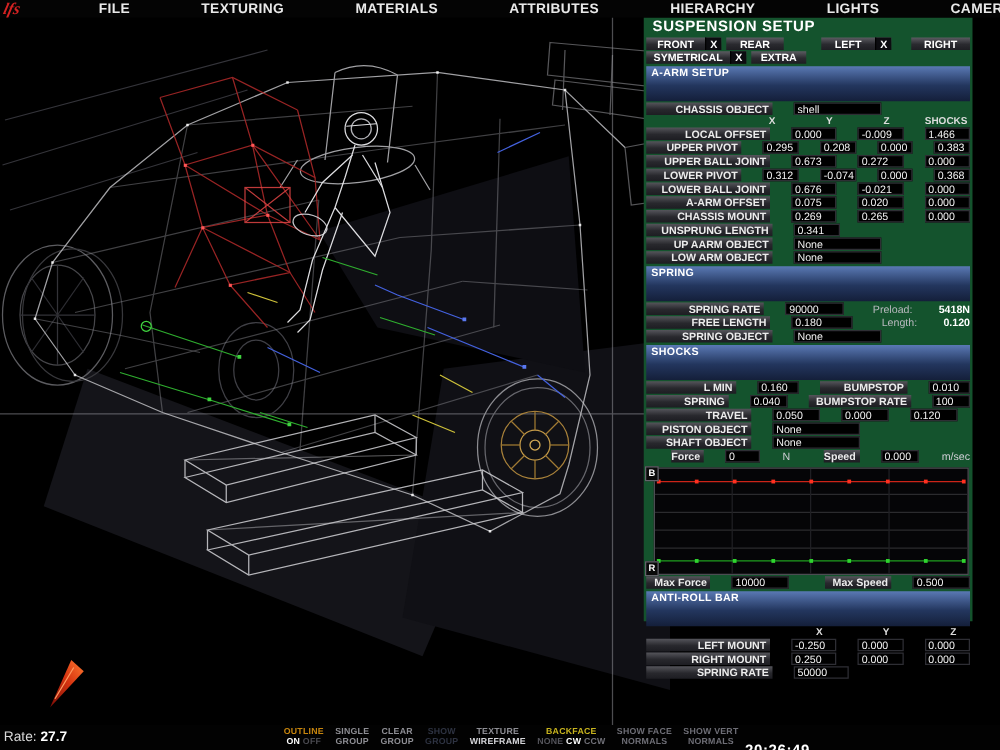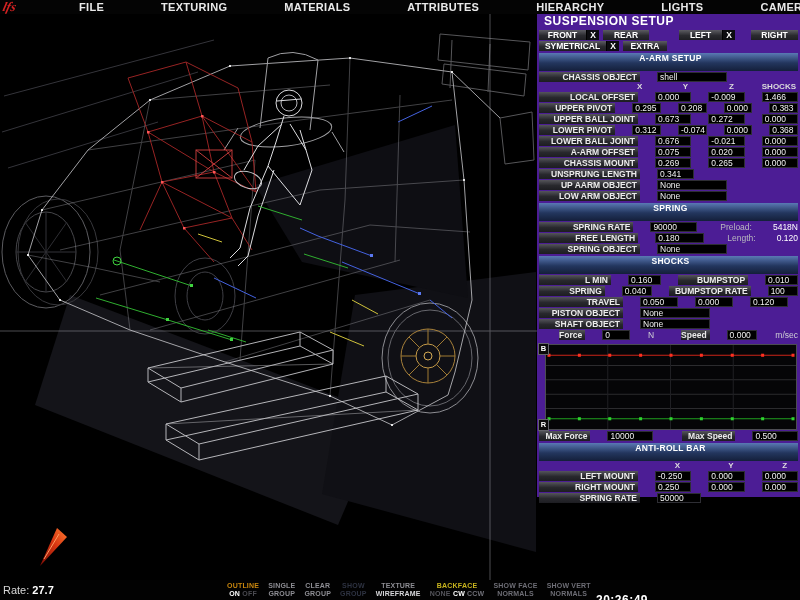--- a/index.html
+++ b/index.html
@@ -11,42 +11,42 @@
            display:flex;align-items:center;gap:9px;padding-left:3px;}
   .logo{color:#d42222;font-family:"Liberation Serif",serif;font-style:italic;font-weight:bold;
         font-size:13px;transform:skewX(-14deg);margin-right:6px;}
   .menu-item{color:#e9e9e9;font-size:11px;font-weight:bold;letter-spacing:.3px;cursor:default;padding-left:48px;}
 
   
   .viewport{position:absolute;inset:0;z-index:1;}
   .scene{position:absolute;left:0;top:0;width:800px;height:600px;}
 
   
-  .panel{position:absolute;top:14px;left:537px;width:263px;height:483px;background:#4c1d95;
+  .panel{position:absolute;top:14px;left:515px;width:263px;height:483px;background:#14532d;
          z-index:20;color:#ddd;font-size:8.5px;}
   .ptitle{height:15px;line-height:15px;margin-bottom:1px;padding-left:7px;font-size:12px;
           font-weight:bold;color:#fff;letter-spacing:.5px;}
   .prow{display:flex;height:10px;line-height:10px;margin:0 2px 1px 2px;gap:17px;}
   .lbl{background:linear-gradient(180deg,#55555b,#28282d 55%,#1d1d22);color:#ececec;
        text-align:right;padding-right:3px;font-weight:bold;box-sizing:border-box;}
   .box{background:#000;border:1px solid #2e2e34;box-sizing:border-box;color:#f2f2f2;
        padding-left:2px;height:10px;line-height:8px;}
-  .sechdr{height:18px;line-height:10px;margin:2px 2px 1px 2px;padding-left:4px;font-weight:bold;
+  .sechdr{height:28px;line-height:10px;margin:2px 2px 1px 2px;padding-left:4px;font-weight:bold;
           color:#fff;letter-spacing:.3px;
-          background:linear-gradient(180deg,#5a79b4,#23365e 55%,#141f3a);text-align:center;}
+          background:linear-gradient(180deg,#5a79b4,#23365e 55%,#141f3a);}
   .w-lbl{width:101px;}  .w-cell{width:37px;}
   .colhead{height:8px;line-height:8px;font-size:8px;font-weight:bold;color:#dcdcdc;}
   .ch{text-align:right;padding-right:11px;box-sizing:border-box;}
   .ch.len{padding-right:2px;}
   .btnrow{display:flex;height:10px;line-height:10px;margin:0 2px 1px 2px;}
   .btn{background:linear-gradient(180deg,#5c5c62,#2a2a2f 55%,#1e1e23);color:#fff;font-weight:bold;
        display:flex;height:10px;}
   .btn .cap{flex:1;text-align:center;padding:0 2px;}
   .btn .st{width:12px;text-align:center;background:#0c0c10;border-left:1px solid #000;color:#fff;}
-  .gtxt{color:#b9b9bf;padding-left:6px;}  .wtxt{color:#fff;font-weight:normal;padding-left:4px;}
+  .gtxt{color:#b9b9bf;padding-left:6px;}  .wtxt{color:#fff;font-weight:bold;padding-left:4px;}
   .unit{color:#cfcfd5;padding-left:1px;}
   .graph{position:relative;height:84px;margin:4px 3px 1px 8px;border:1px solid #4c4c52;background:#050507;}
   .cornerlbl{position:absolute;width:9px;height:10px;line-height:10px;text-align:center;
              font-size:7.5px;font-weight:bold;color:#fff;background:#0a0a0a;border:1px solid #63636a;z-index:2;}
   .cl-top{left:-8px;top:-2px;}  .cl-bot{left:-8px;bottom:-2px;}
 
   
   .statusbar{position:absolute;bottom:0;left:0;right:0;height:20px;background:#020202;z-index:30;}
   .rate{position:absolute;left:3px;top:4px;font-size:11px;color:#d8d8d8;}
   .rate b{color:#fff;}

